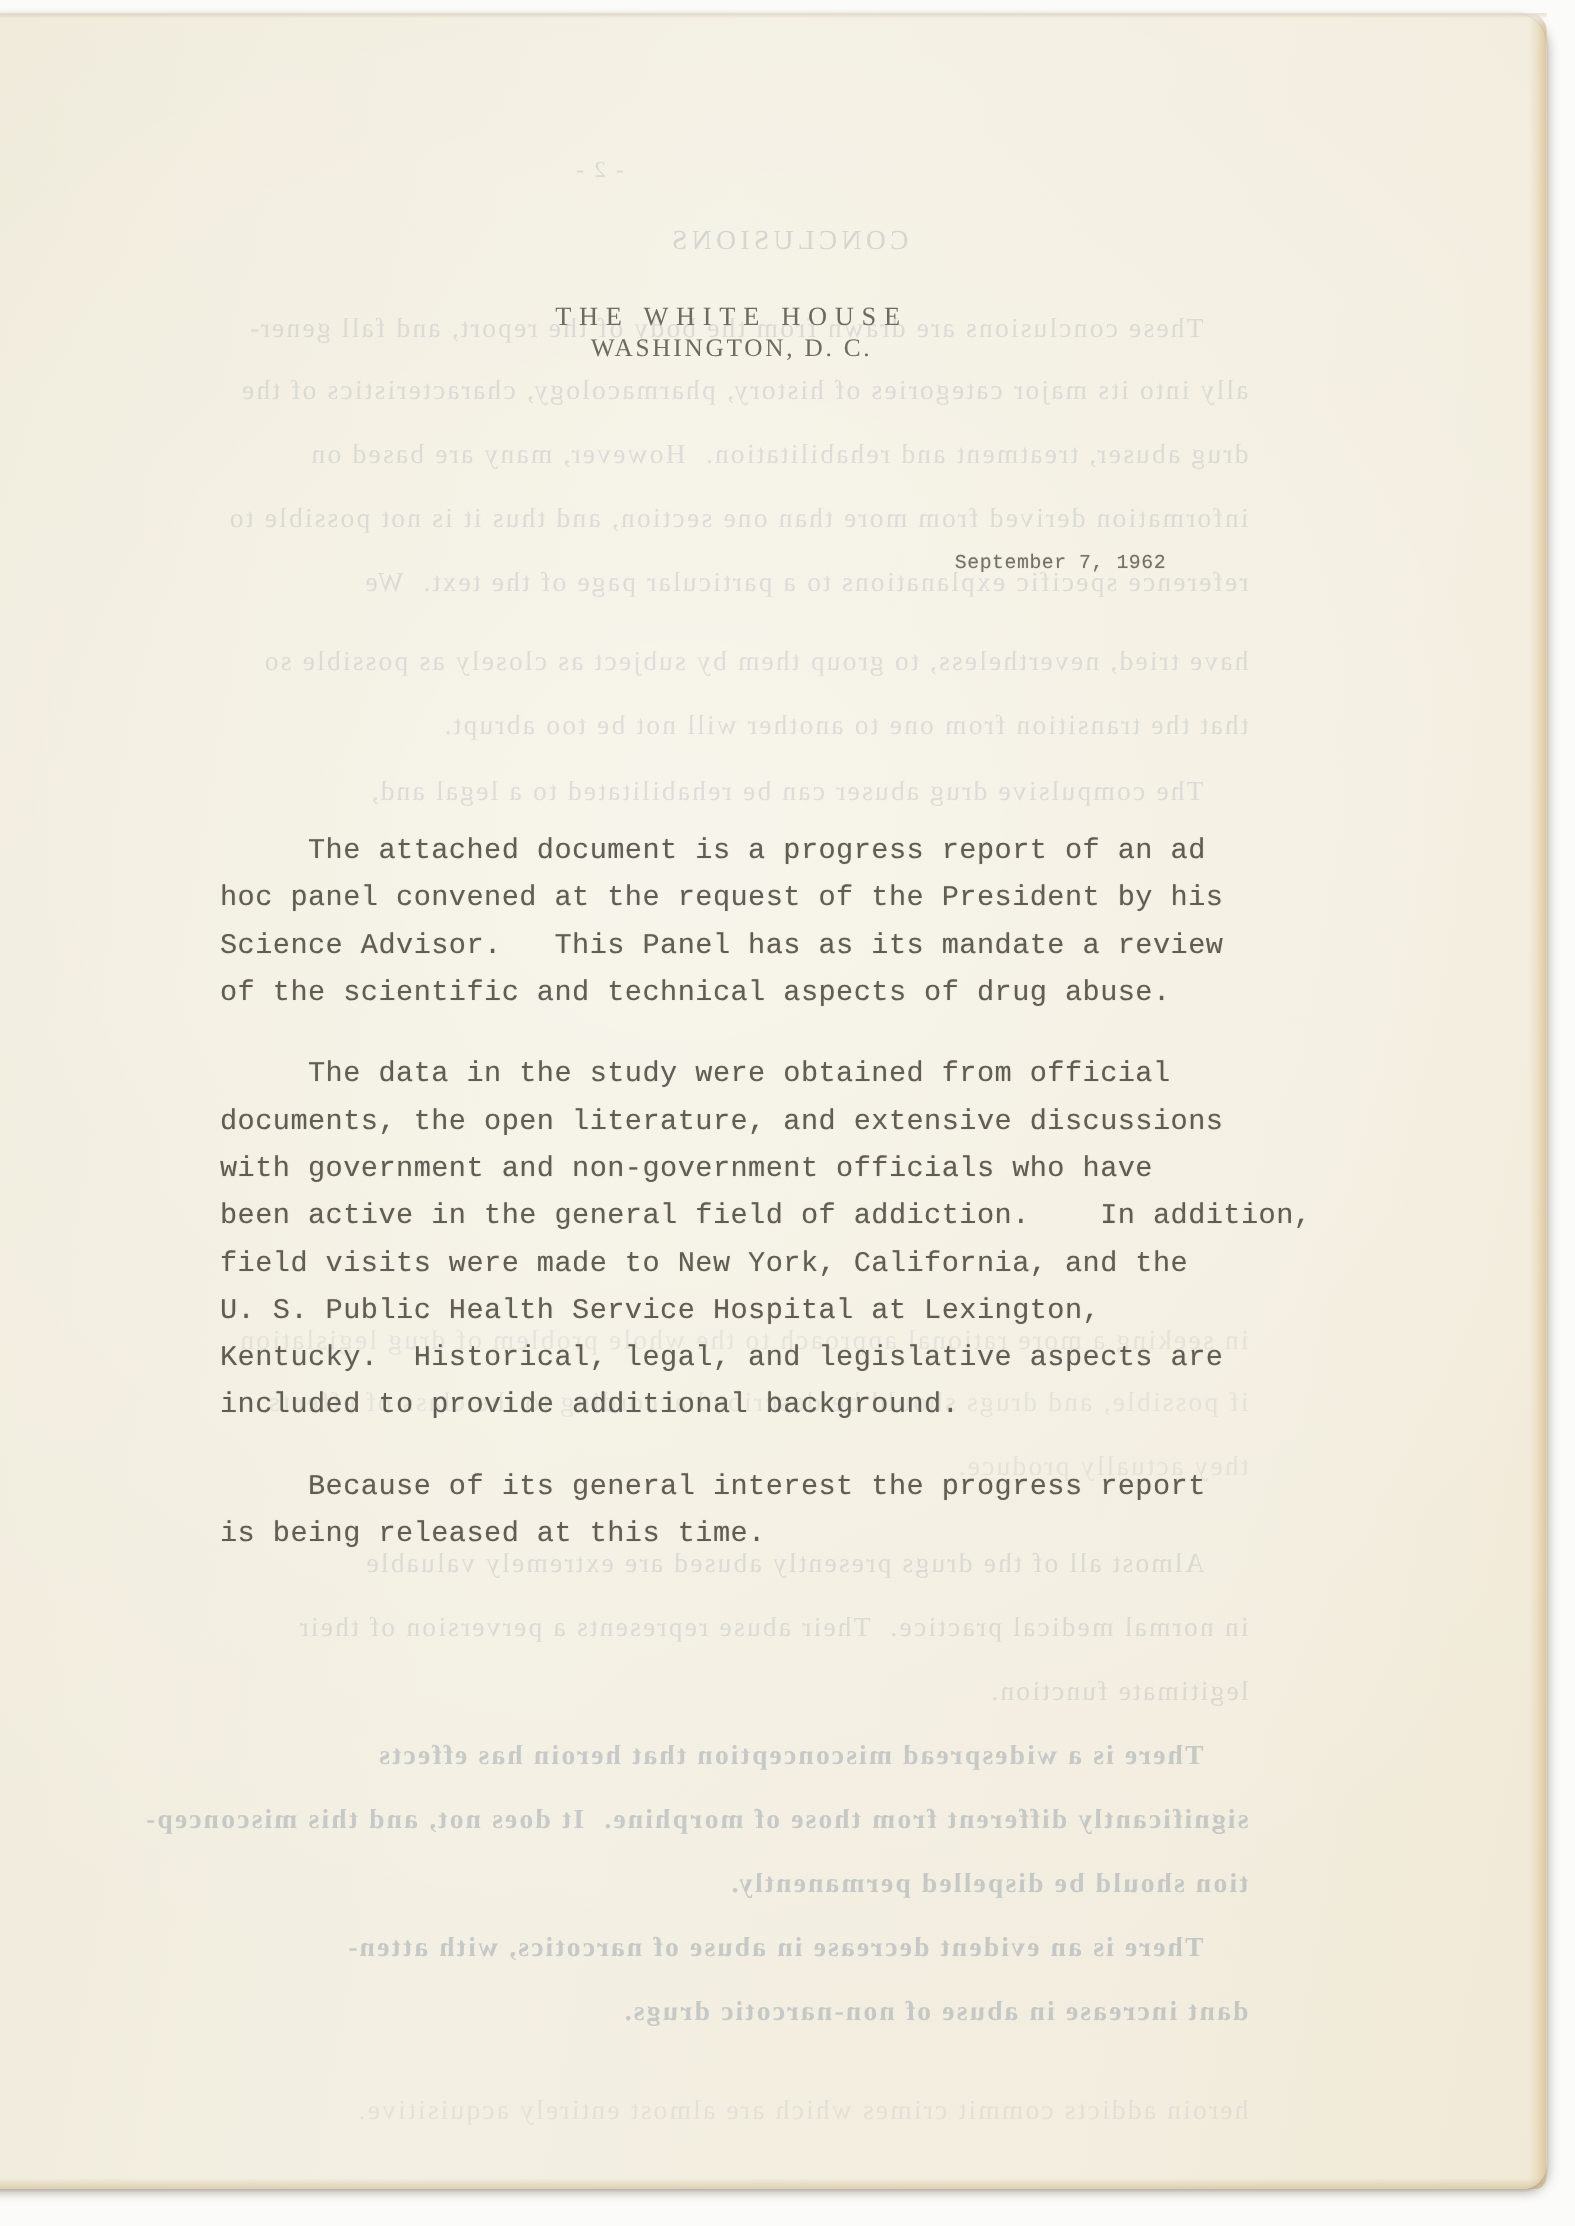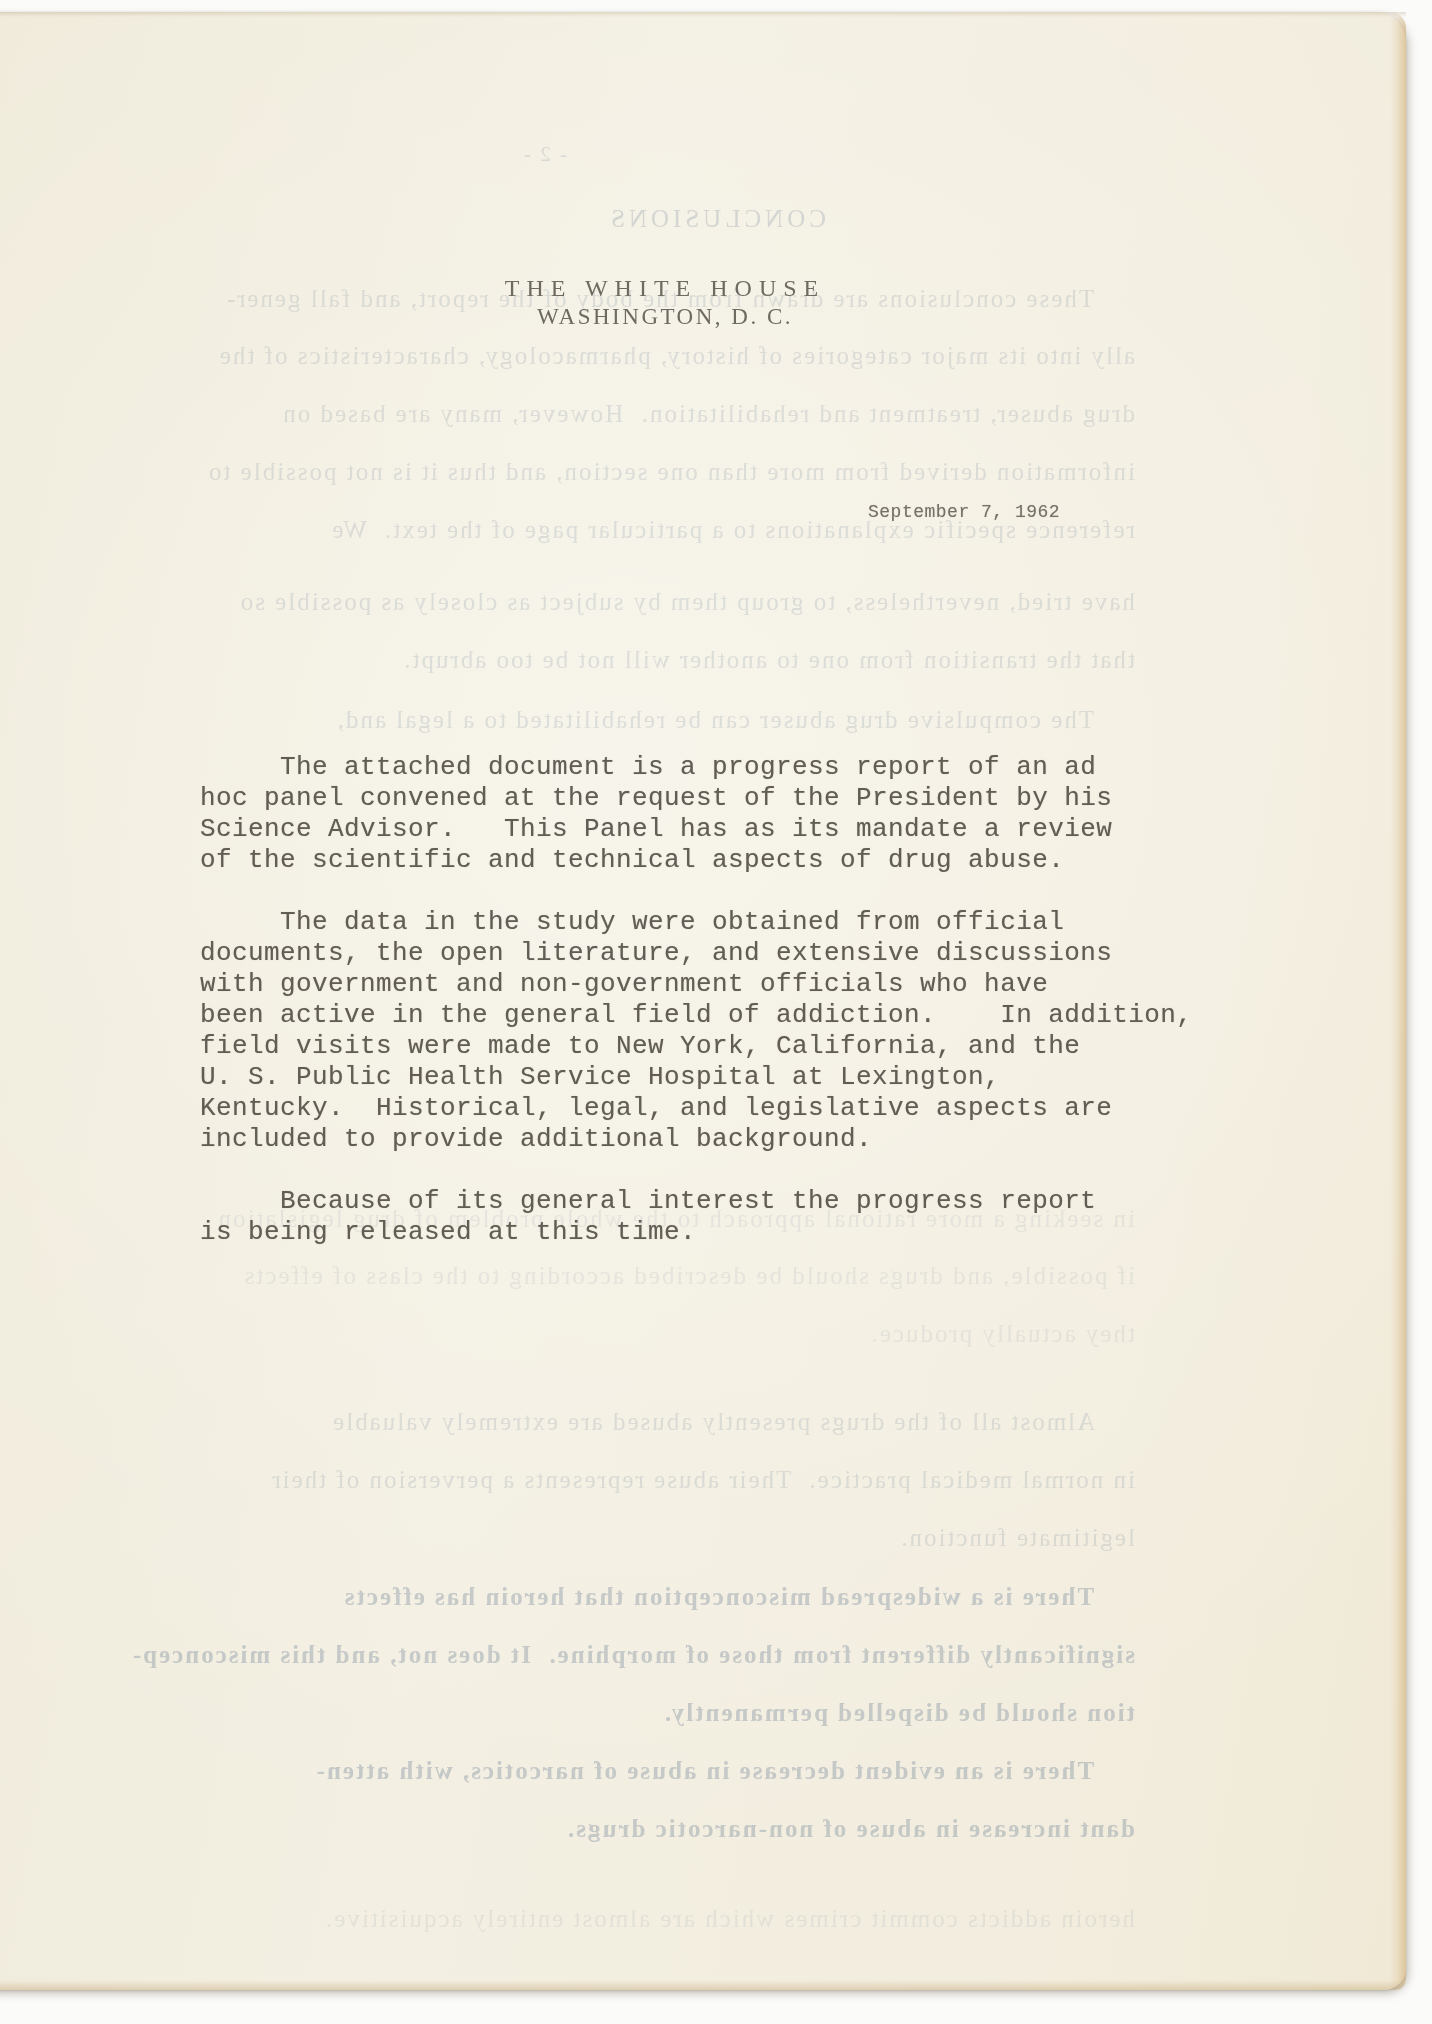--- a/index.html
+++ b/index.html
@@ -62,21 +62,21 @@
     color:#615d54;
     text-shadow:0 0 1px rgba(97,93,84,0.35);
   }
   .date-line{
     position:absolute;left:880px;top:490px;
     font-size:18px;letter-spacing:0.5px;color:#767167;
   }
   .body-text{position:absolute;left:212px;top:740px;width:990px;}
   .body-text p{
     margin:0 0 31px 0;
-    font-size:26px;line-height:31px;letter-spacing:0.4px;
+    font-size:26px;line-height:43px;letter-spacing:0.4px;
     white-space:pre;
   }
 </style>
 </head>
 <body>
 
 <div class="frame">
   <div class="paper">
 
     <div class="bleed" id="bleed">

